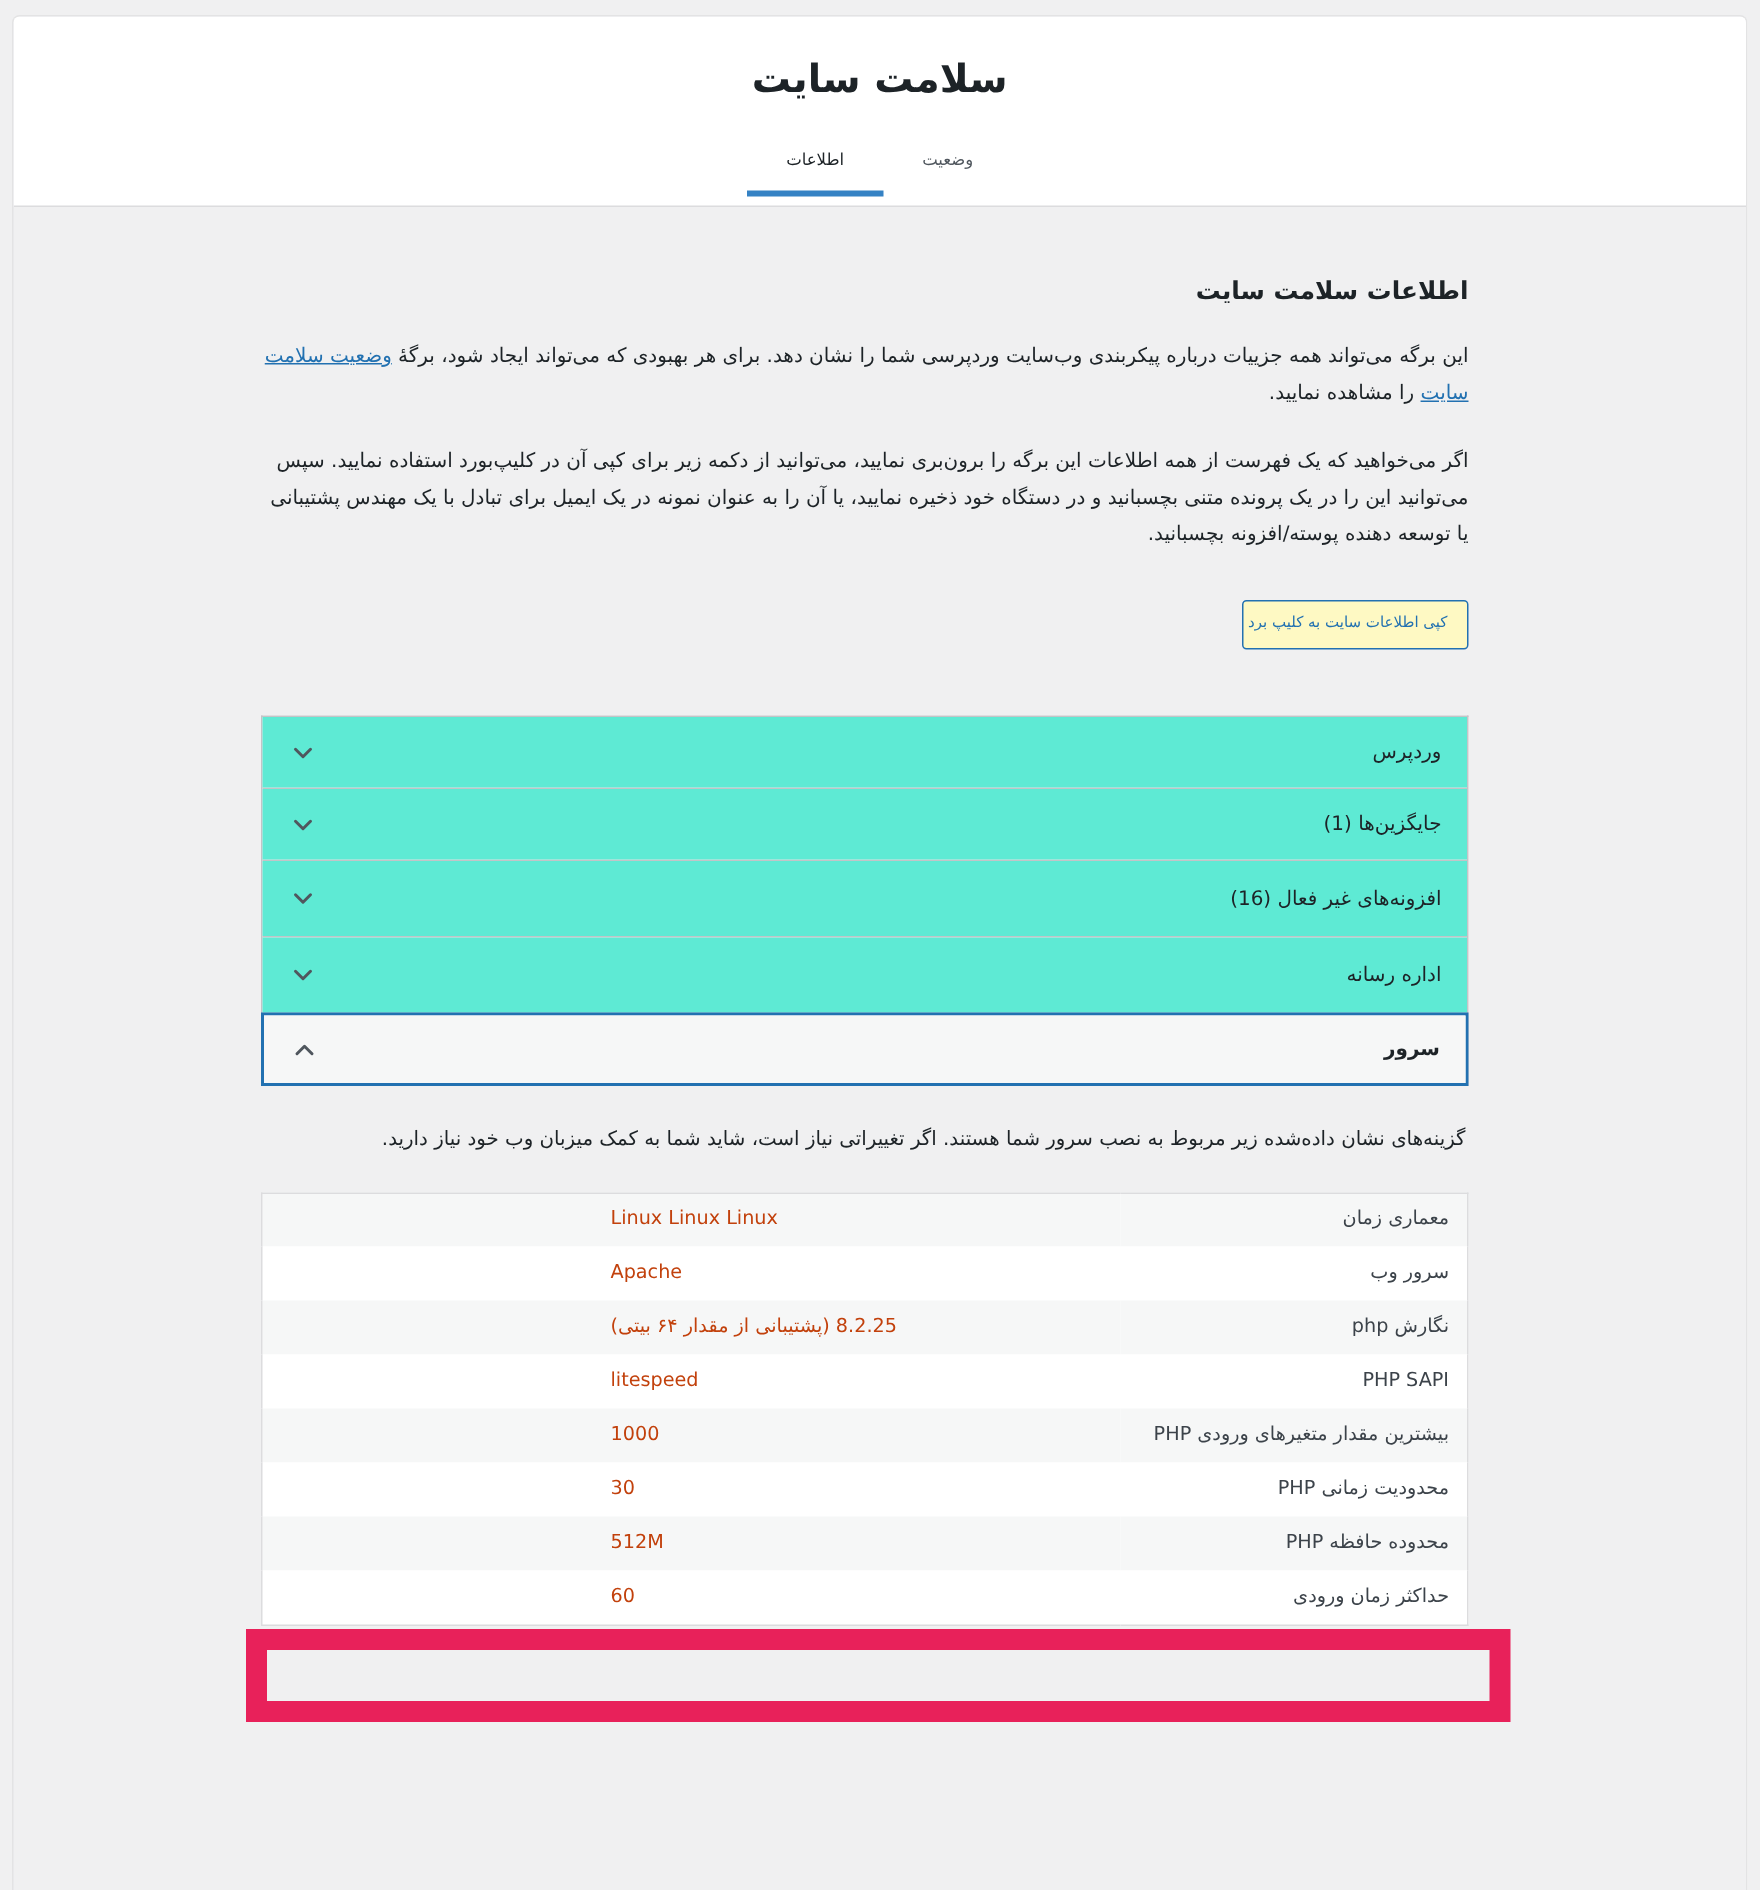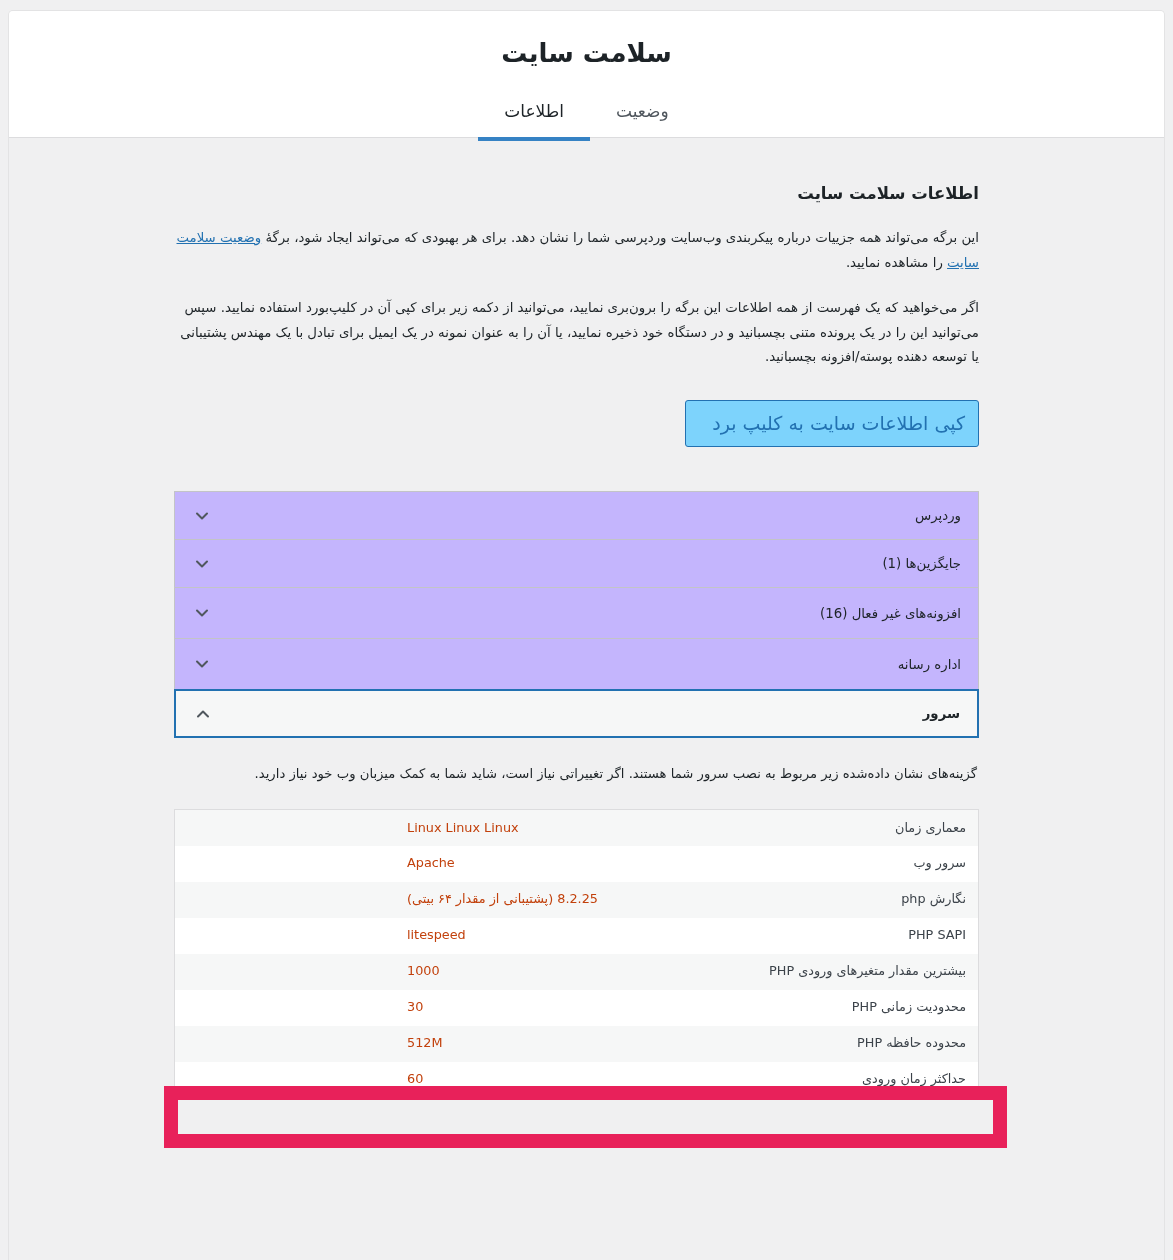--- a/index.html
+++ b/index.html
@@ -71,21 +71,21 @@
   
   .tabs {
     margin-top: 22px;
     display: flex;
     justify-content: center;
     gap: 0px;
   }
 
   .tab {
     padding: 5px 26px 12px 26px;
-    font-size: 17px;
+    font-size: 11px;
     color: #50575e;
     border-bottom: 4px solid transparent;
     cursor: pointer;
     line-height: 1.6;
   }
 
   .tab.active {
     color: #1d2327;
     border-bottom-color: #3582c4;
   }
@@ -123,26 +123,26 @@
     text-decoration: underline;
   }
 
   .copy-row {
     margin-top: 30px;
     display: flex;
     justify-content: flex-start;
   }
 
   .copy-btn {
-    background: #7dd3fc;
+    background: #fef9c3;
     border: 1px solid #2271b1;
     color: #2271b1;
     border-radius: 3px;
-    font-size: 19px;
-    padding: 7px 13px 8px 26px;
+    font-size: 10px;
+    padding: 7px 13px 8px 3px;
     cursor: pointer;
     font-family: inherit;
     line-height: 1.6;
   }
 
   
   .accordion {
     margin-top: 44px;
     border: 1px solid #c3c4c7;
     border-bottom: none;
@@ -152,21 +152,21 @@
   .acc-item {
     border-bottom: 1px solid #c3c4c7;
   }
 
   .acc-head {
     display: flex;
     align-items: center;
     justify-content: space-between;
     padding: 0 17px;
     height: 47px;
-    background: #c4b5fd;
+    background: #5eead4;
     cursor: pointer;
   }
 
   .acc-item:nth-child(3) .acc-head,
   .acc-item:nth-child(4) .acc-head { height: 50px; }
 
   .acc-label {
     font-size: 13.3px;
     color: #1d2327;
     font-weight: 400;

